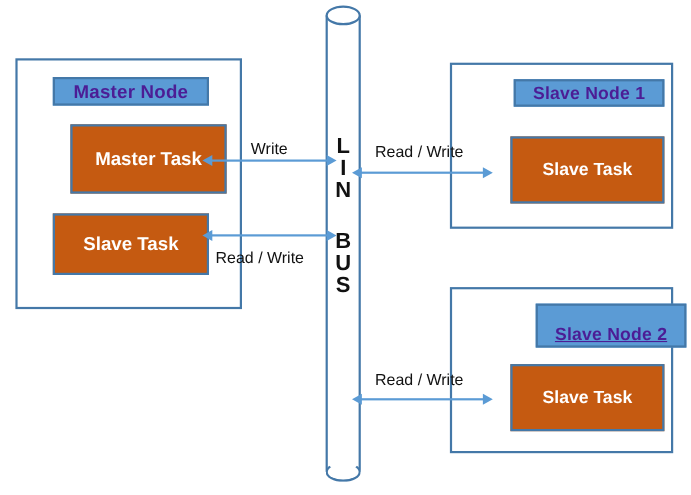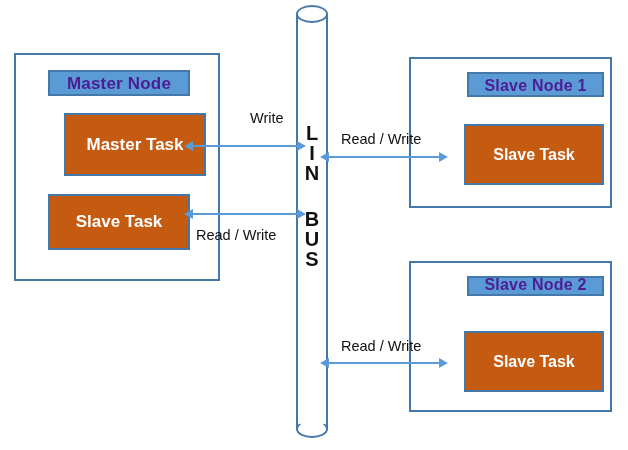--- a/index.html
+++ b/index.html
@@ -171,33 +171,33 @@
   <div class="title-plate fs16" style="left:443px; top:72px; width:137px; height:25px;">
     <span>Slave Node 1</span>
   </div>
 
   <div class="task-box fs16" style="left:440px; top:124px; width:140px; height:61px;">
     <span>Slave Task</span>
   </div>
 
   <div class="node-box" style="left:409px; top:261px; width:203px; height:151px;"></div>
 
-  <div class="title-plate fs16" style="left:443px; top:276px; width:137px; height:20px;">
+  <div class="title-plate fs16" style="left:463px; top:276px; width:137px; height:40px;text-decoration:underline;">
     <span>Slave Node 2</span>
   </div>
 
   <div class="task-box fs16" style="left:440px; top:331px; width:140px; height:61px;">
     <span>Slave Task</span>
   </div>
 
   <div class="conn" style="left:192px; top:145px; width:106px;">
     <span class="arrow-head left"></span>
     <span class="arrow-head right"></span>
   </div>
-  <div class="conn-label" style="left:228px; top:110px;margin-left:22px;">Write</div>
+  <div class="conn-label" style="left:228px; top:128px;">Write</div>
 
   <div class="conn" style="left:192px; top:213px; width:106px;">
     <span class="arrow-head left"></span>
     <span class="arrow-head right"></span>
   </div>
   <div class="conn-label" style="left:196px; top:227px;">Read / Write</div>
 
   <div class="conn" style="left:328px; top:156px; width:112px;">
     <span class="arrow-head left"></span>
     <span class="arrow-head right"></span>

